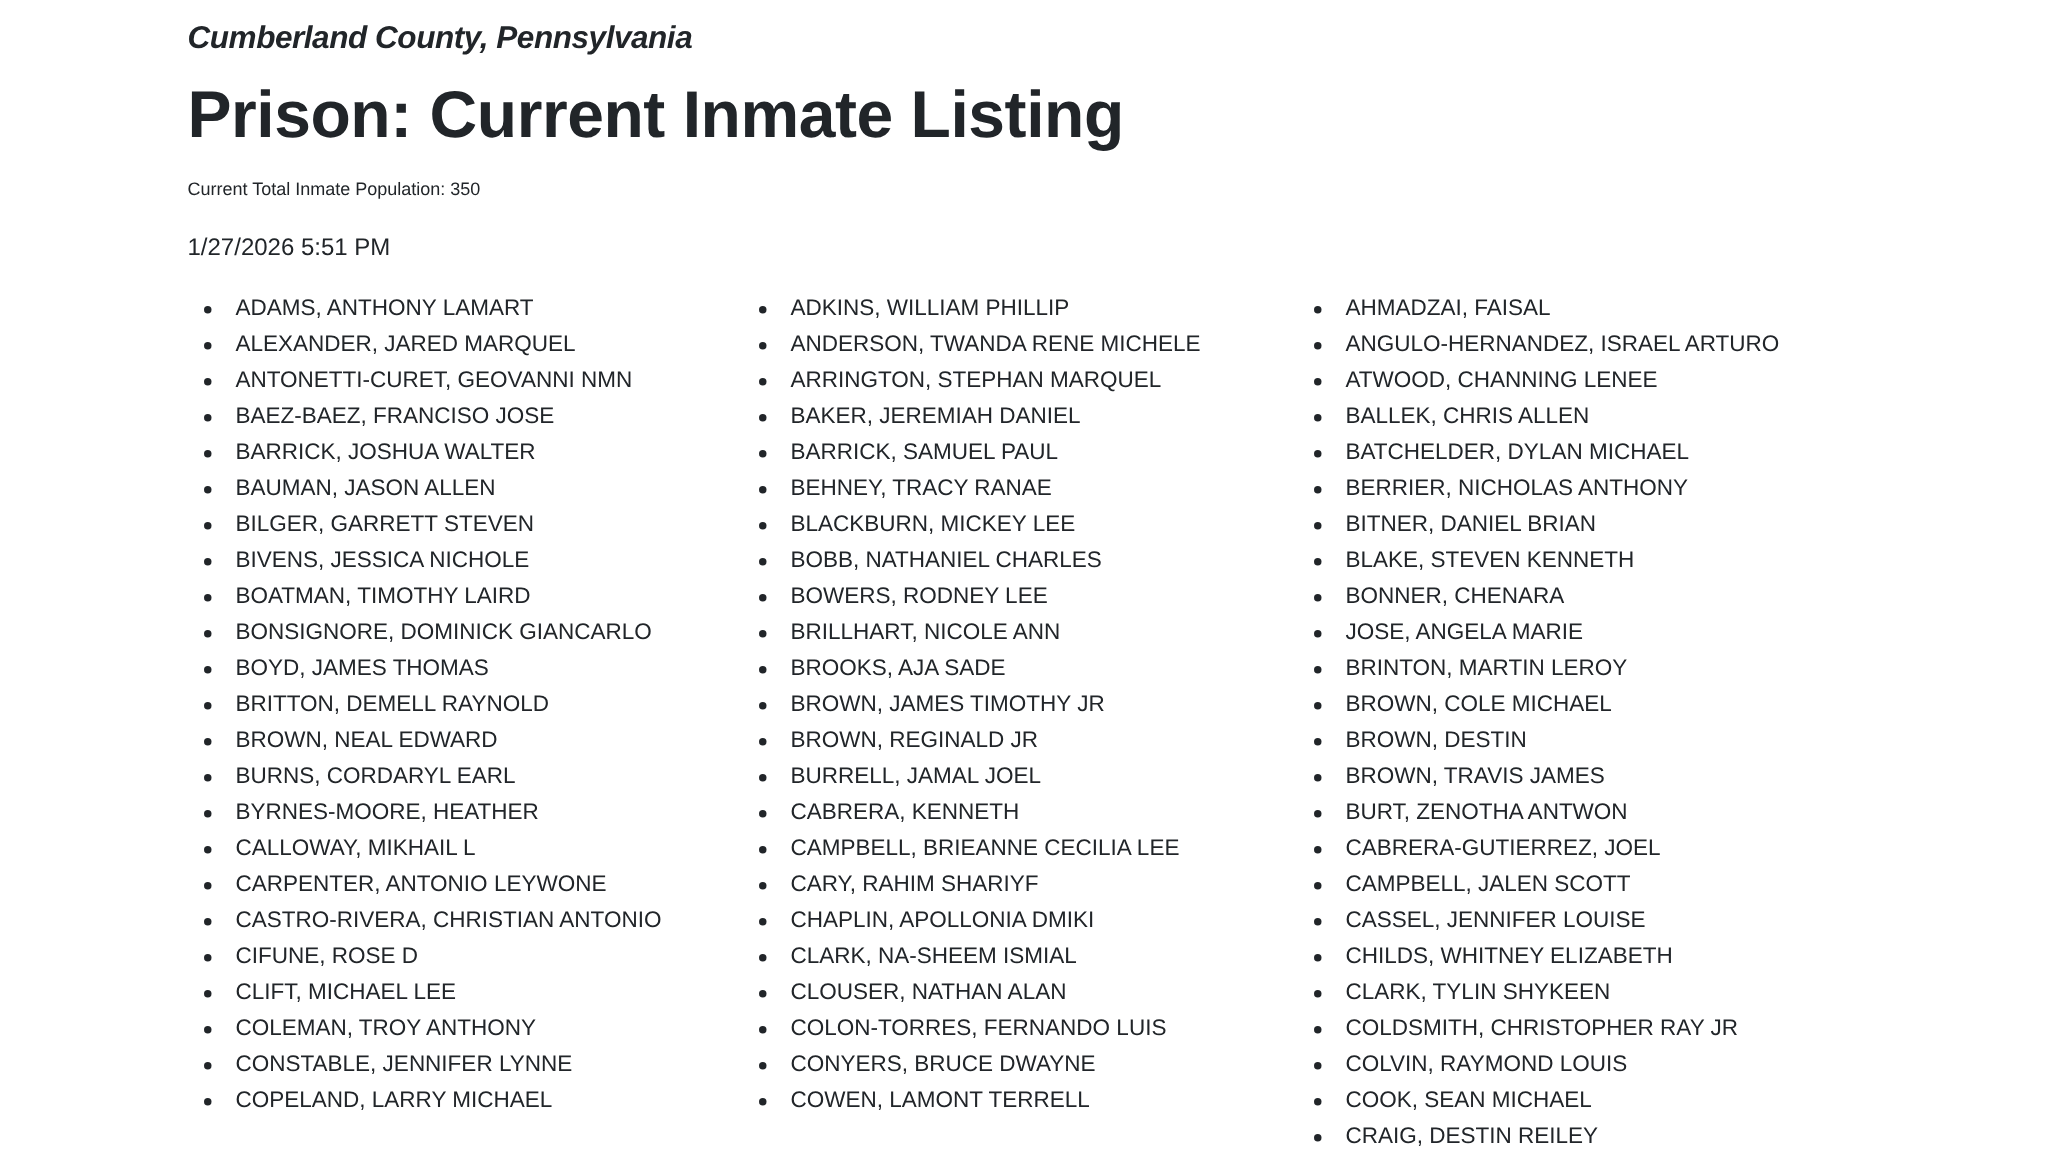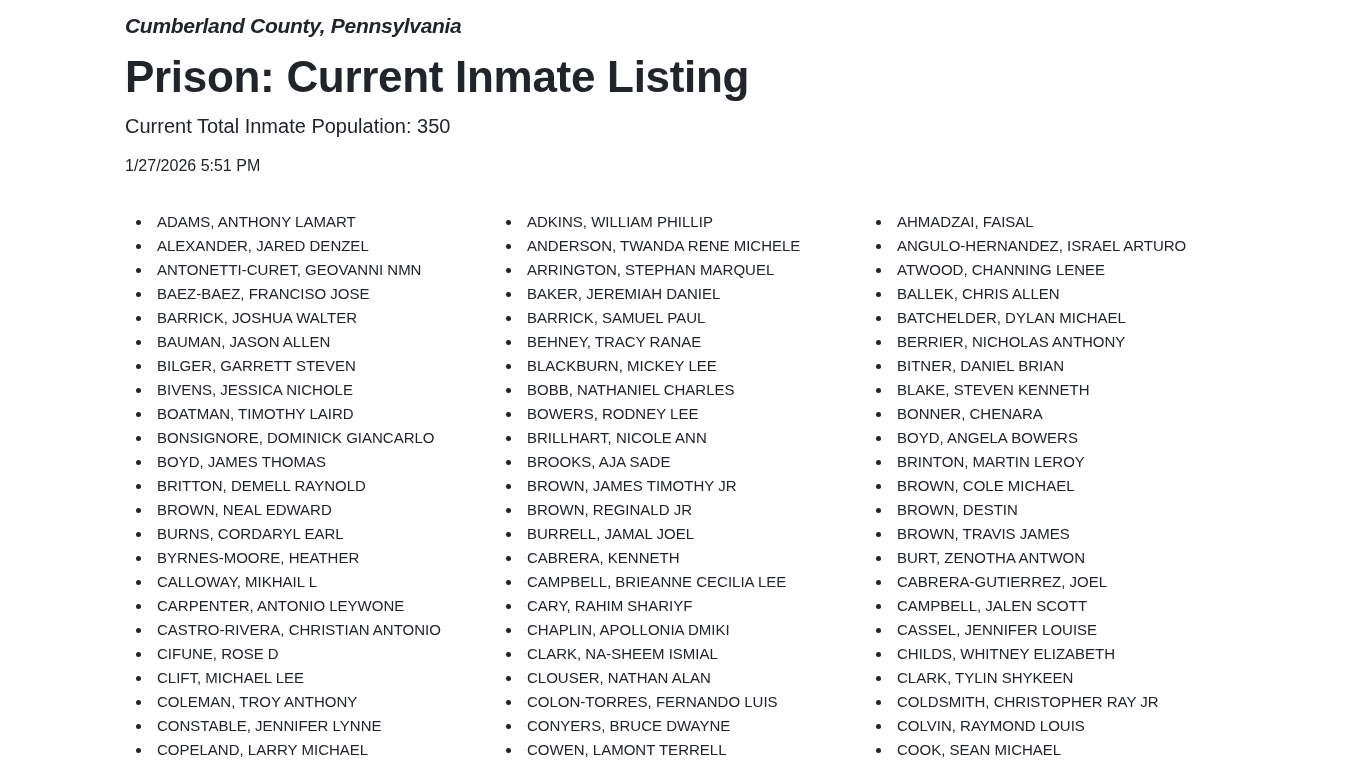--- a/index.html
+++ b/index.html
@@ -24,28 +24,28 @@
     font-style: italic;
   }
   .page-title {
     font-size: 44px;
     font-weight: 700;
     letter-spacing: -0.3px;
     line-height: 47px;
     margin: 8px 0 0 0;
   }
   .population-line {
-    font-size: 20px;
+    font-size: 12px;
     line-height: 24px;
     margin: 14px 0 16px 0;
   }
   .timestamp-line {
     font-size: 16px;
     line-height: 24px;
-    margin: 0 0 32px 0;
+    margin: 0 0 16px 0;
   }
   .inmate-columns {
     display: flex;
     align-items: flex-start;
     margin-top: 16px;
   }
   .inmate-columns ul {
     list-style: none;
     margin: 0;
     padding: 0 8px 0 32px;
@@ -74,21 +74,21 @@
 
 <div class="page">
   <h2 class="county-title">Cumberland County, Pennsylvania</h2>
   <h1 class="page-title">Prison: Current Inmate Listing</h1>
   <p class="population-line">Current Total Inmate Population: 350</p>
   <p class="timestamp-line">1/27/2026 5:51 PM</p>
 
   <div class="inmate-columns">
     <ul>
         <li>ADAMS, ANTHONY LAMART</li>
-        <li>ALEXANDER, JARED DENZEL</li>
+        <li>ALEXANDER, JARED MARQUEL</li>
         <li>ANTONETTI-CURET, GEOVANNI NMN</li>
         <li>BAEZ-BAEZ, FRANCISO JOSE</li>
         <li>BARRICK, JOSHUA WALTER</li>
         <li>BAUMAN, JASON ALLEN</li>
         <li>BILGER, GARRETT STEVEN</li>
         <li>BIVENS, JESSICA NICHOLE</li>
         <li>BOATMAN, TIMOTHY LAIRD</li>
         <li>BONSIGNORE, DOMINICK GIANCARLO</li>
         <li>BOYD, JAMES THOMAS</li>
         <li>BRITTON, DEMELL RAYNOLD</li>
@@ -132,21 +132,21 @@
     <ul>
         <li>AHMADZAI, FAISAL</li>
         <li>ANGULO-HERNANDEZ, ISRAEL ARTURO</li>
         <li>ATWOOD, CHANNING LENEE</li>
         <li>BALLEK, CHRIS ALLEN</li>
         <li>BATCHELDER, DYLAN MICHAEL</li>
         <li>BERRIER, NICHOLAS ANTHONY</li>
         <li>BITNER, DANIEL BRIAN</li>
         <li>BLAKE, STEVEN KENNETH</li>
         <li>BONNER, CHENARA</li>
-        <li>BOYD, ANGELA BOWERS</li>
+        <li>JOSE, ANGELA MARIE</li>
         <li>BRINTON, MARTIN LEROY</li>
         <li>BROWN, COLE MICHAEL</li>
         <li>BROWN, DESTIN</li>
         <li>BROWN, TRAVIS JAMES</li>
         <li>BURT, ZENOTHA ANTWON</li>
         <li>CABRERA-GUTIERREZ, JOEL</li>
         <li>CAMPBELL, JALEN SCOTT</li>
         <li>CASSEL, JENNIFER LOUISE</li>
         <li>CHILDS, WHITNEY ELIZABETH</li>
         <li>CLARK, TYLIN SHYKEEN</li>

